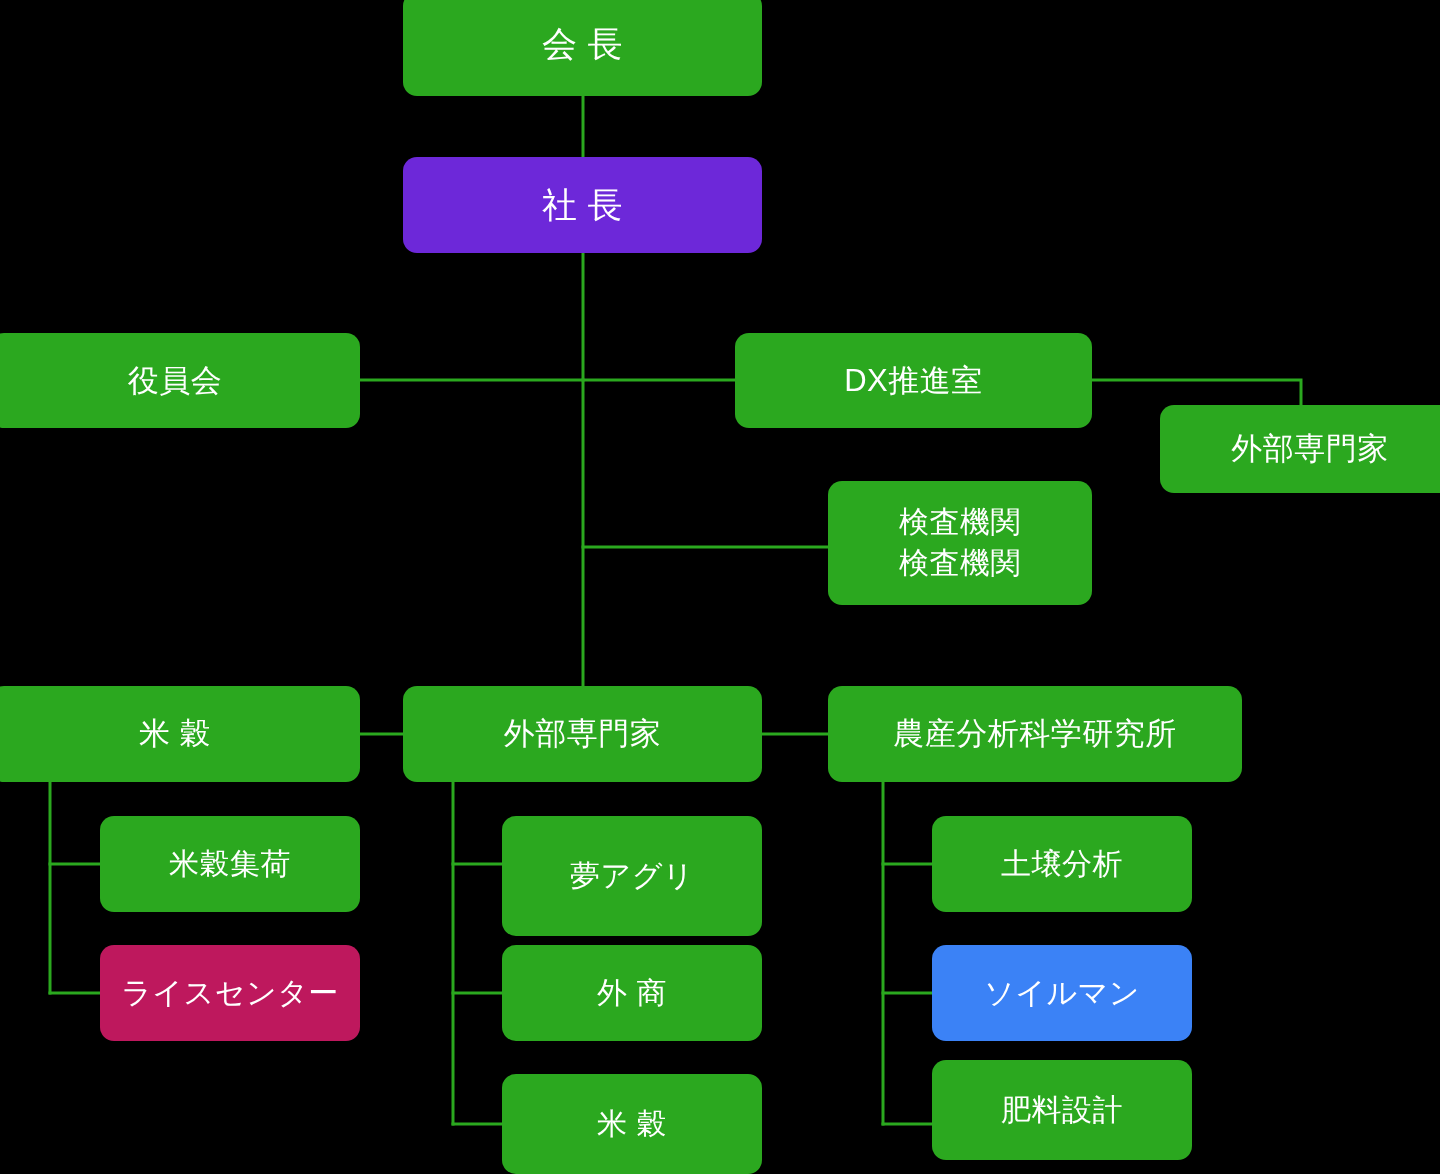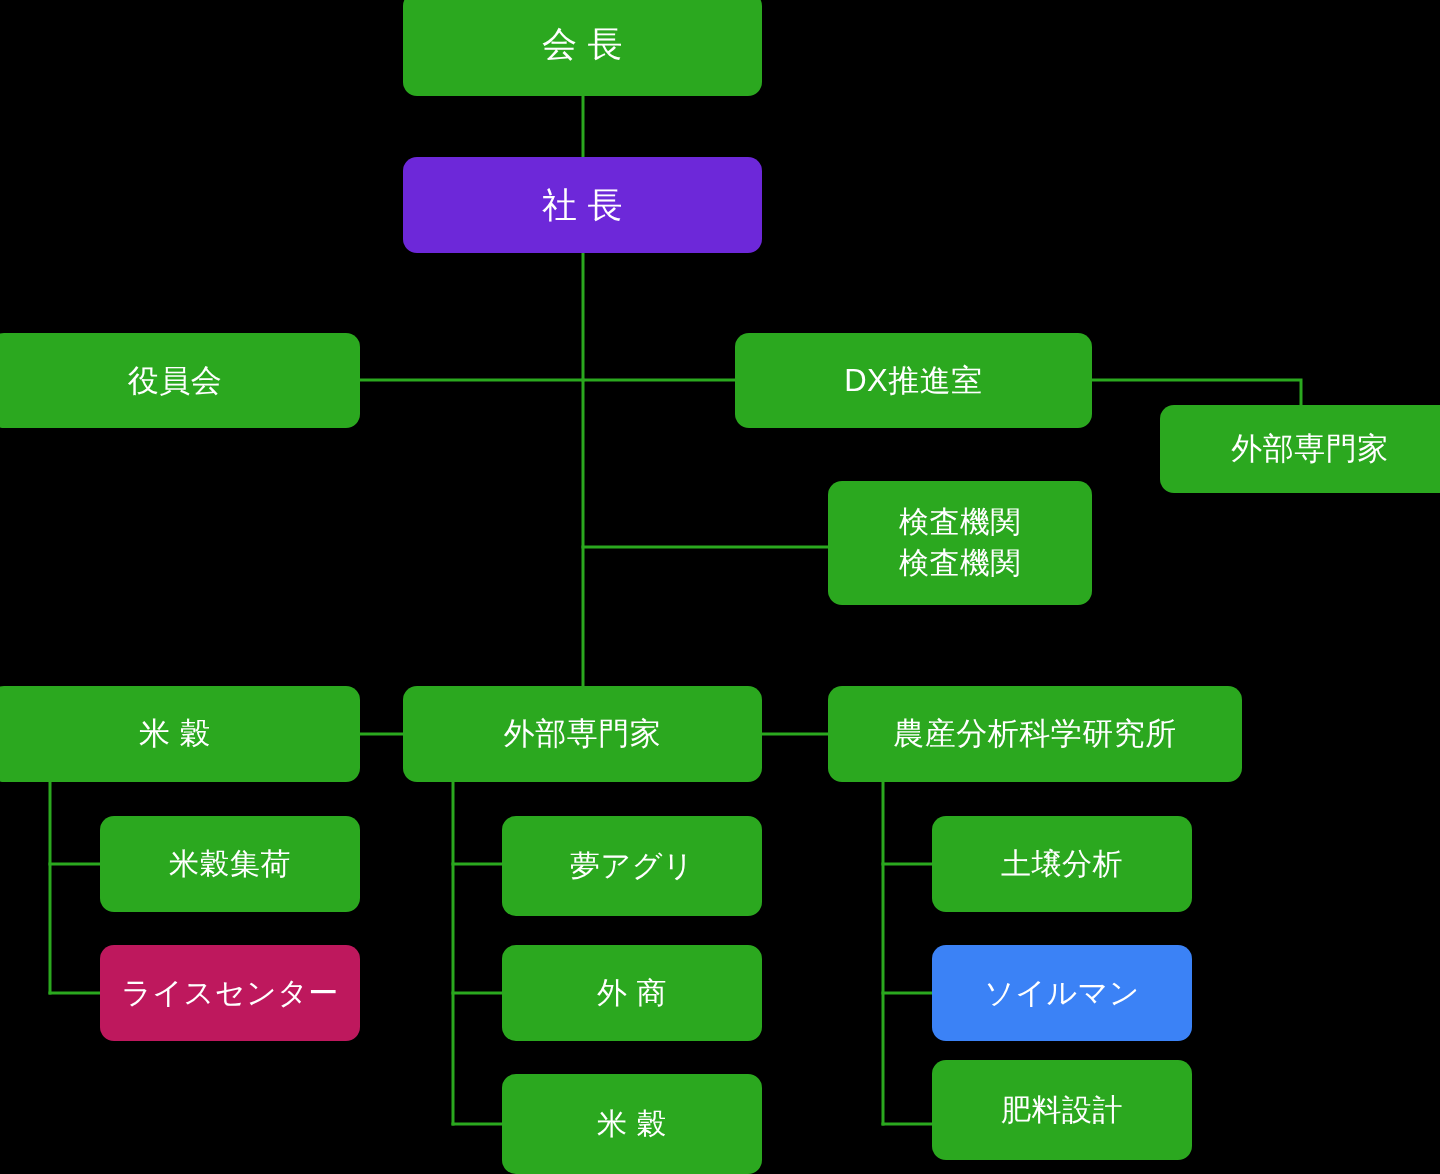--- a/index.html
+++ b/index.html
@@ -109,21 +109,21 @@
       </div>
       <div class="node size-md" style="left: 828px; top: 686px; width: 414px; height: 96px; background: rgb(43, 168, 31); color: rgb(255, 255, 255); text-align: right;">
         <span class="ln">農産分析科学研究所</span>
       </div>
       <div class="node size-sm" style="left: 100px; top: 816px; width: 260px; height: 96px; background: rgb(43, 168, 31); color: rgb(255, 255, 255);">
         <span class="ln">米穀集荷</span>
       </div>
       <div class="node size-sm" style="left: 100px; top: 945px; width: 260px; height: 96px; background: #be185d; color: rgb(255, 255, 255); text-align: center;">
         <span class="ln">ライスセンター</span>
       </div>
-      <div class="node size-sm" style="left: 502px; top: 816px; width: 260px; height: 100px; background: rgb(43, 168, 31); color: rgb(255, 255, 255);">
+      <div class="node size-sm" style="left: 502px; top: 816px; width: 260px; height: 120px; background: rgb(43, 168, 31); color: rgb(255, 255, 255);">
         <span class="ln">夢アグリ</span>
       </div>
       <div class="node size-sm" style="left: 502px; top: 945px; width: 260px; height: 96px; background: rgb(43, 168, 31); color: rgb(255, 255, 255); text-align: right;">
         <span class="ln">外 商</span>
       </div>
       <div class="node size-sm" style="left: 502px; top: 1074px; width: 260px; height: 100px; background: rgb(43, 168, 31); color: rgb(255, 255, 255);">
         <span class="ln">米 穀</span>
       </div>
       <div class="node size-sm" style="left: 932px; top: 816px; width: 260px; height: 96px; background: rgb(43, 168, 31); color: rgb(255, 255, 255);">
         <span class="ln">土壌分析</span>

